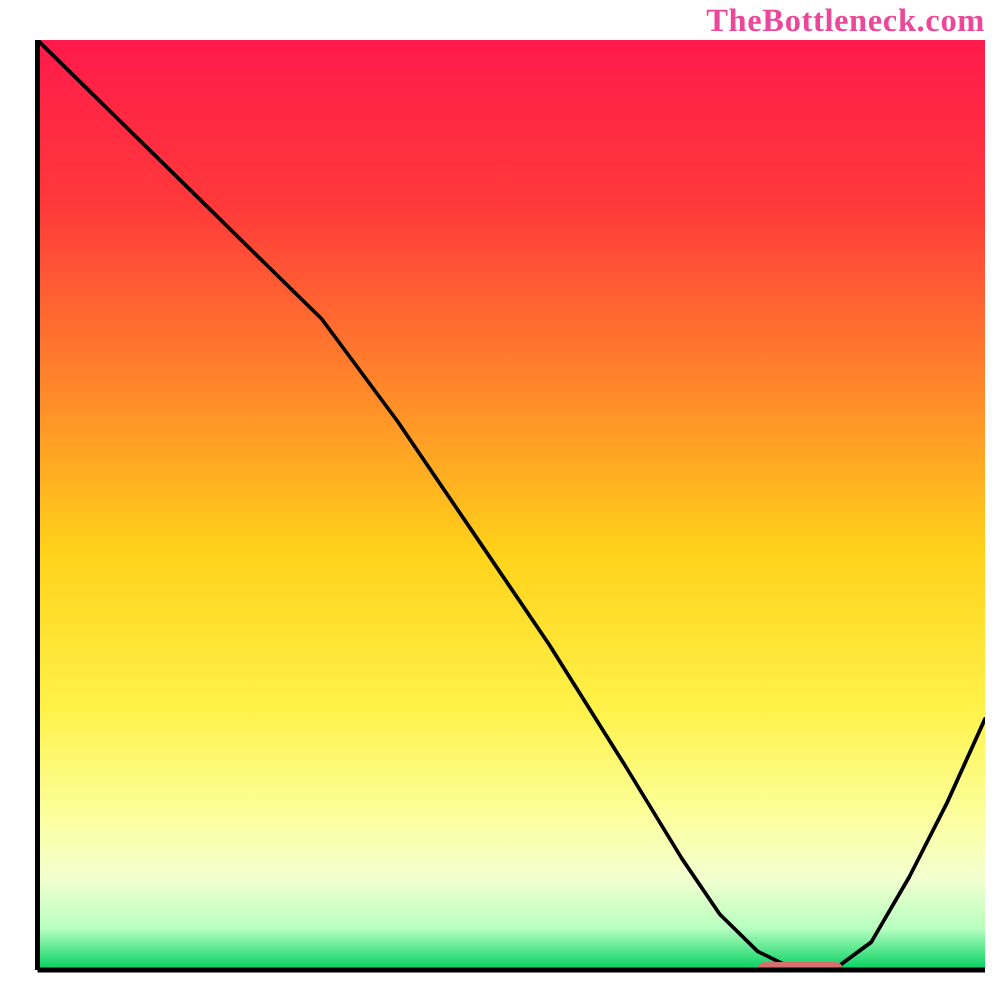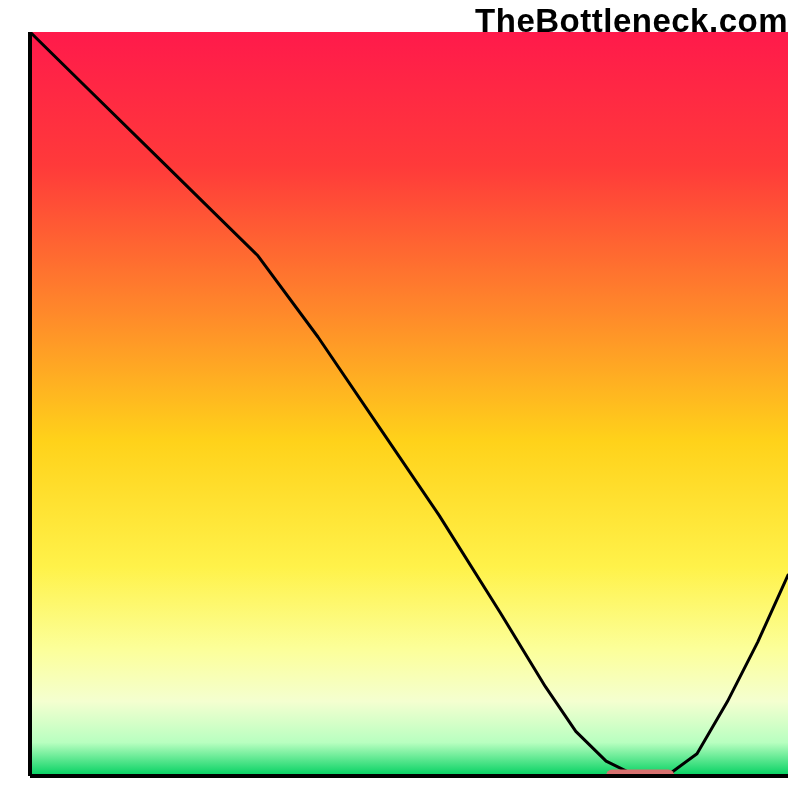--- a/index.html
+++ b/index.html
@@ -13,26 +13,27 @@
   }
   .frame {
     position: relative;
     width: 800px;
     height: 800px;
   }
   .watermark {
     position: absolute;
     top: 2px;
     right: 12px;
-    font-size: 33px;
+    font-size: 26px;
     font-weight: 600;
-    color: #000000;
+    color: #ec4899;
     letter-spacing: 0.5px;
     z-index: 30;
     user-select: none;
+    font-family: Liberation Serif, serif;
   }
   svg.plot {
     position: absolute;
     top: 0;
     left: 0;
     width: 800px;
     height: 800px;
   }
 </style>
 </head>

